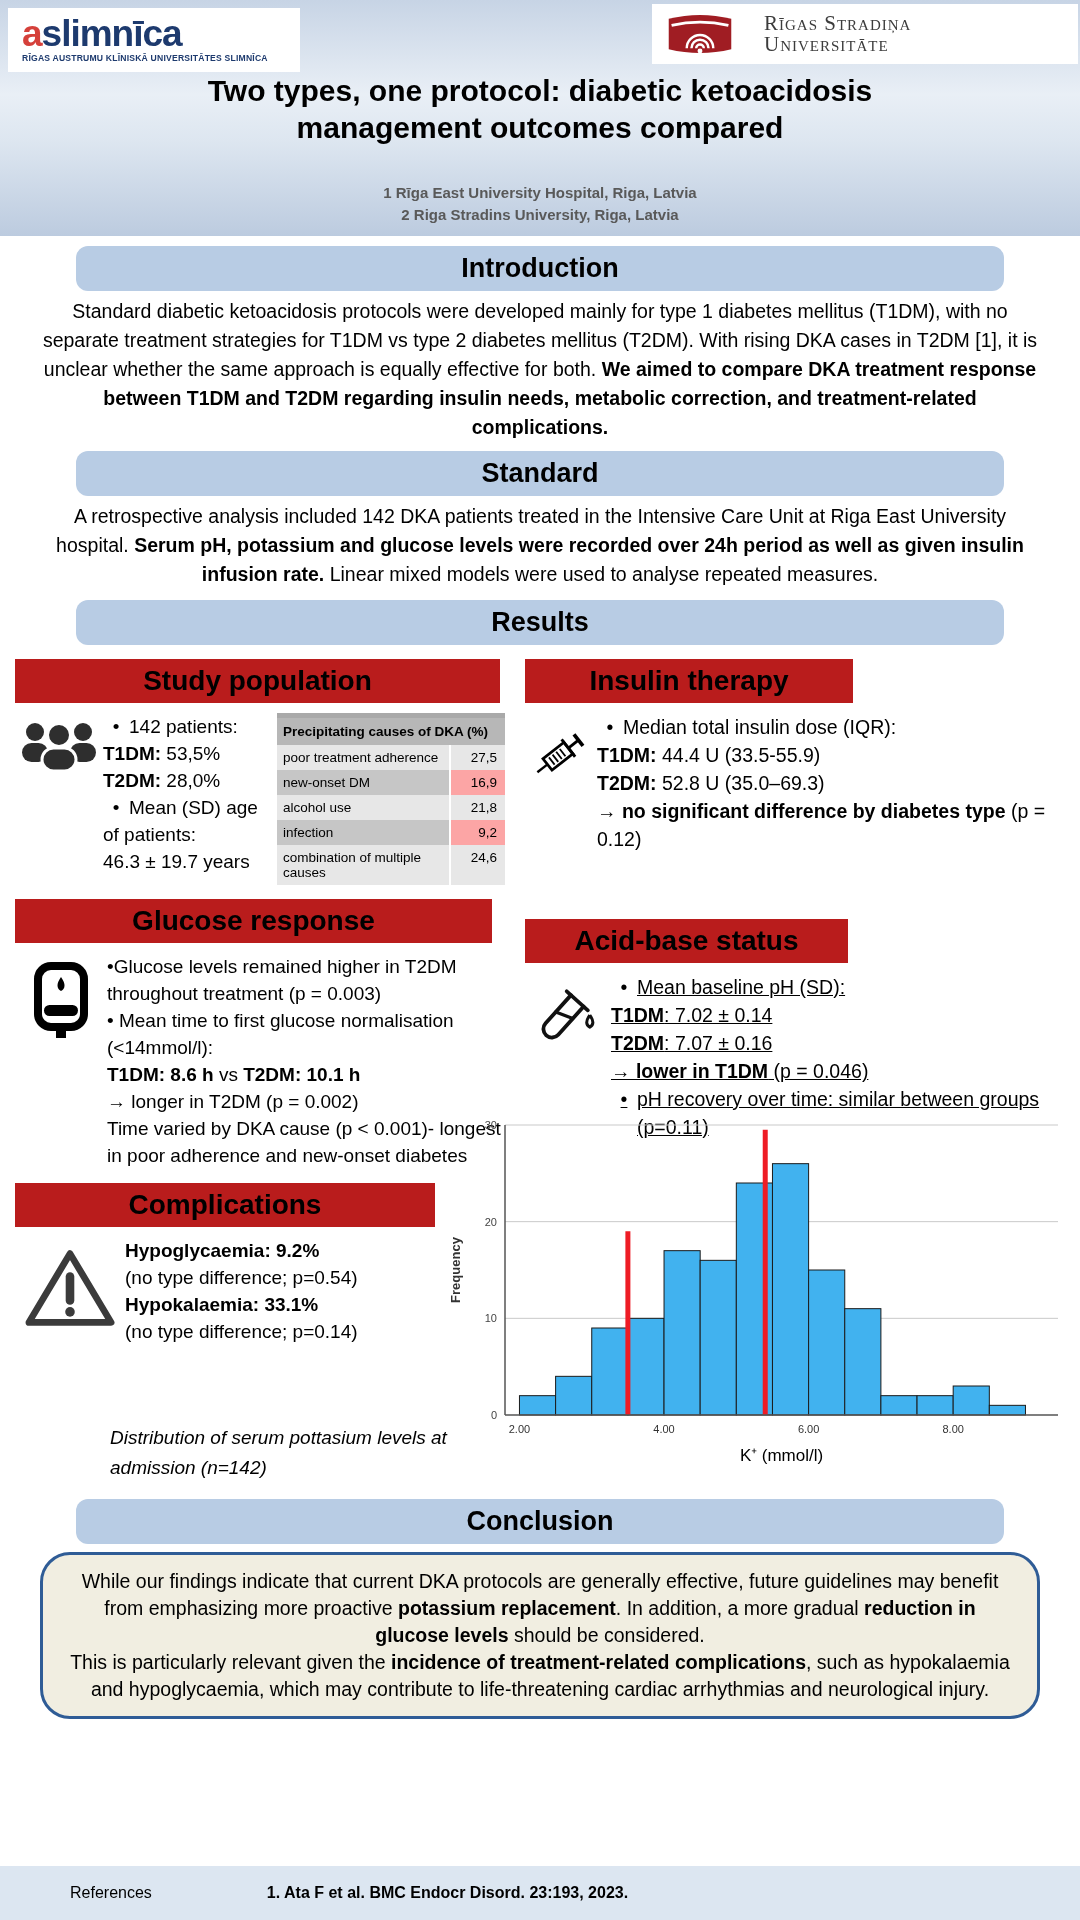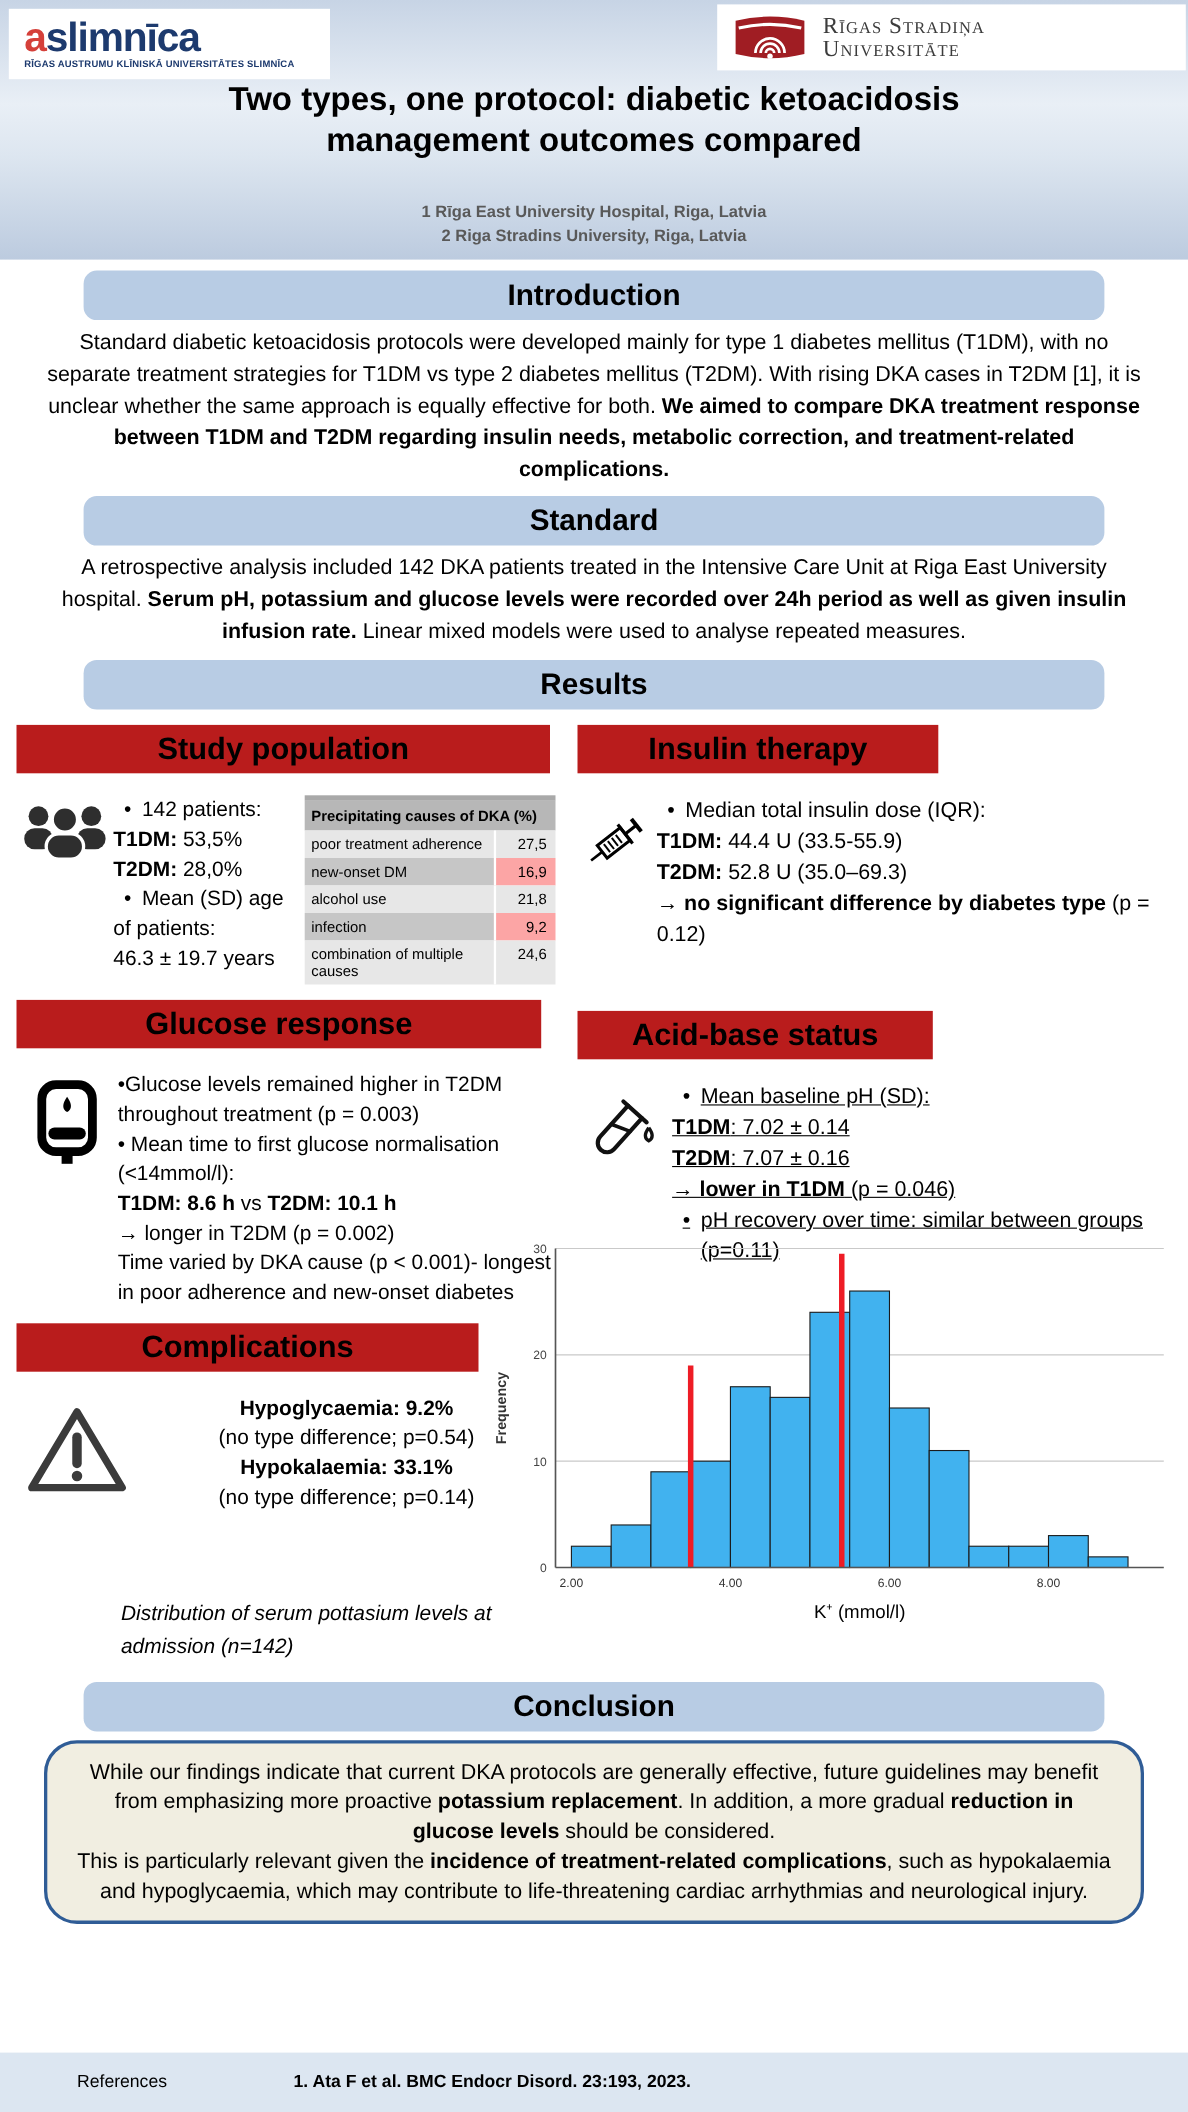--- a/index.html
+++ b/index.html
@@ -8,37 +8,37 @@
   
   .hdr{position:relative;width:100%;height:236px;
        background:linear-gradient(180deg,#c7d4e5 0%,#e9eff6 40%,#dde6f0 60%,#bccbdf 100%);}
   .logo-left{position:absolute;left:8px;top:8px;width:292px;height:64px;background:#fff;
              display:flex;flex-direction:column;align-items:flex-start;justify-content:center;padding-left:14px;box-sizing:border-box;}
   .brand{font-weight:bold;font-size:37px;line-height:34px;letter-spacing:-1px;}
   .brand-a{color:#d5403a;}
   .brand-rest{color:#1d3a6e;}
   .tagline{font-size:8.6px;font-weight:bold;color:#1d3a6e;letter-spacing:.2px;margin-top:2px;}
   .logo-right{position:absolute;left:652px;top:4px;width:426px;height:60px;background:#fff;
-              display:flex;align-items:center;gap:12px;padding-left:12px;box-sizing:border-box;}
+              display:flex;align-items:center;gap:28px;padding-left:12px;box-sizing:border-box;}
   .rsu-text{font-family:"Liberation Serif",serif;font-variant:small-caps;color:#3c3c3c;
             font-size:21px;line-height:21px;letter-spacing:1px;}
   .title{position:absolute;top:72px;width:100%;text-align:center;font-size:30px;font-weight:bold;line-height:37px;color:#000;}
   .authors{position:absolute;top:152px;width:100%;text-align:center;font-size:21px;font-weight:bold;color:#595959;}
   .authors sup{font-size:13px;}
   .affil1,.affil2{position:absolute;width:100%;text-align:center;font-size:15px;font-weight:bold;color:#595959;}
   .affil1{top:184px;} .affil2{top:206px;}
   
   .sec-bar{width:928px;margin:0 auto;background:#b8cce4;border-radius:12px;text-align:center;
            font-size:27px;font-weight:bold;padding:7px 0;}
   .para{width:1010px;margin:6px auto 0 auto;text-align:center;font-size:19.5px;line-height:29px;}
   
   .grid{display:grid;grid-template-columns:490px 540px;column-gap:20px;padding:14px 15px 0 15px;}
   .sub-bar{background:#b91c1c;text-align:center;font-size:28px;font-weight:bold;padding:6px 0;}
   .cell{margin-bottom:14px;}
-  .row-flex{display:flex;align-items:flex-start;margin-top:20px;}
+  .row-flex{display:flex;align-items:flex-start;margin-top:10px;}
   .icon-box{flex:none;display:flex;justify-content:center;}
   .btxt{font-size:19px;line-height:27px;}
   .bul{display:inline-block;width:26px;text-align:center;}
   
   .pc-table{flex:1;margin-left:6px;font-size:13.5px;border-top:5px solid #a9a9a9;}
   .pc-head{background:#b7b7b7;font-weight:bold;padding:6px 6px;}
   .pc-row{display:flex;}
   .pc-cause{flex:1;padding:5px 6px;}
   .pc-val{width:46px;text-align:right;padding:5px 8px 5px 0;border-left:2px solid #fff;}
   .r-odd .pc-cause{background:#e7e7e7;} .r-odd .pc-val{background:#e7e7e7;}
@@ -174,21 +174,21 @@
       <div class="cell">
         <div class="sub-bar" style="width:420px;">Complications</div>
         <div class="row-flex">
           <div class="icon-box" style="width:110px;padding-top:8px;">
             <svg width="96" height="86" viewBox="0 0 100 90">
               <path d="M50 9 L93 81 L7 81 Z" fill="none" stroke="#3b3b3b" stroke-width="7" stroke-linejoin="round"></path>
               <line x1="50" y1="33" x2="50" y2="58" stroke="#3b3b3b" stroke-width="9" stroke-linecap="round"></line>
               <circle cx="50" cy="70" r="5" fill="#3b3b3b"></circle>
             </svg>
           </div>
-          <div class="btxt" style="flex:1;text-align:center;">
+          <div class="btxt" style="flex:1;">
             <div><b>Hypoglycaemia: 9.2%</b></div>
             <div>(no type difference; p=0.54)</div>
             <div><b>Hypokalaemia: 33.1%</b></div>
             <div>(no type difference; p=0.14)</div>
           </div>
         </div>
         <div class="fig-caption">Distribution of serum pottasium levels at admission (n=142)</div>
       </div>
 
     </div>

